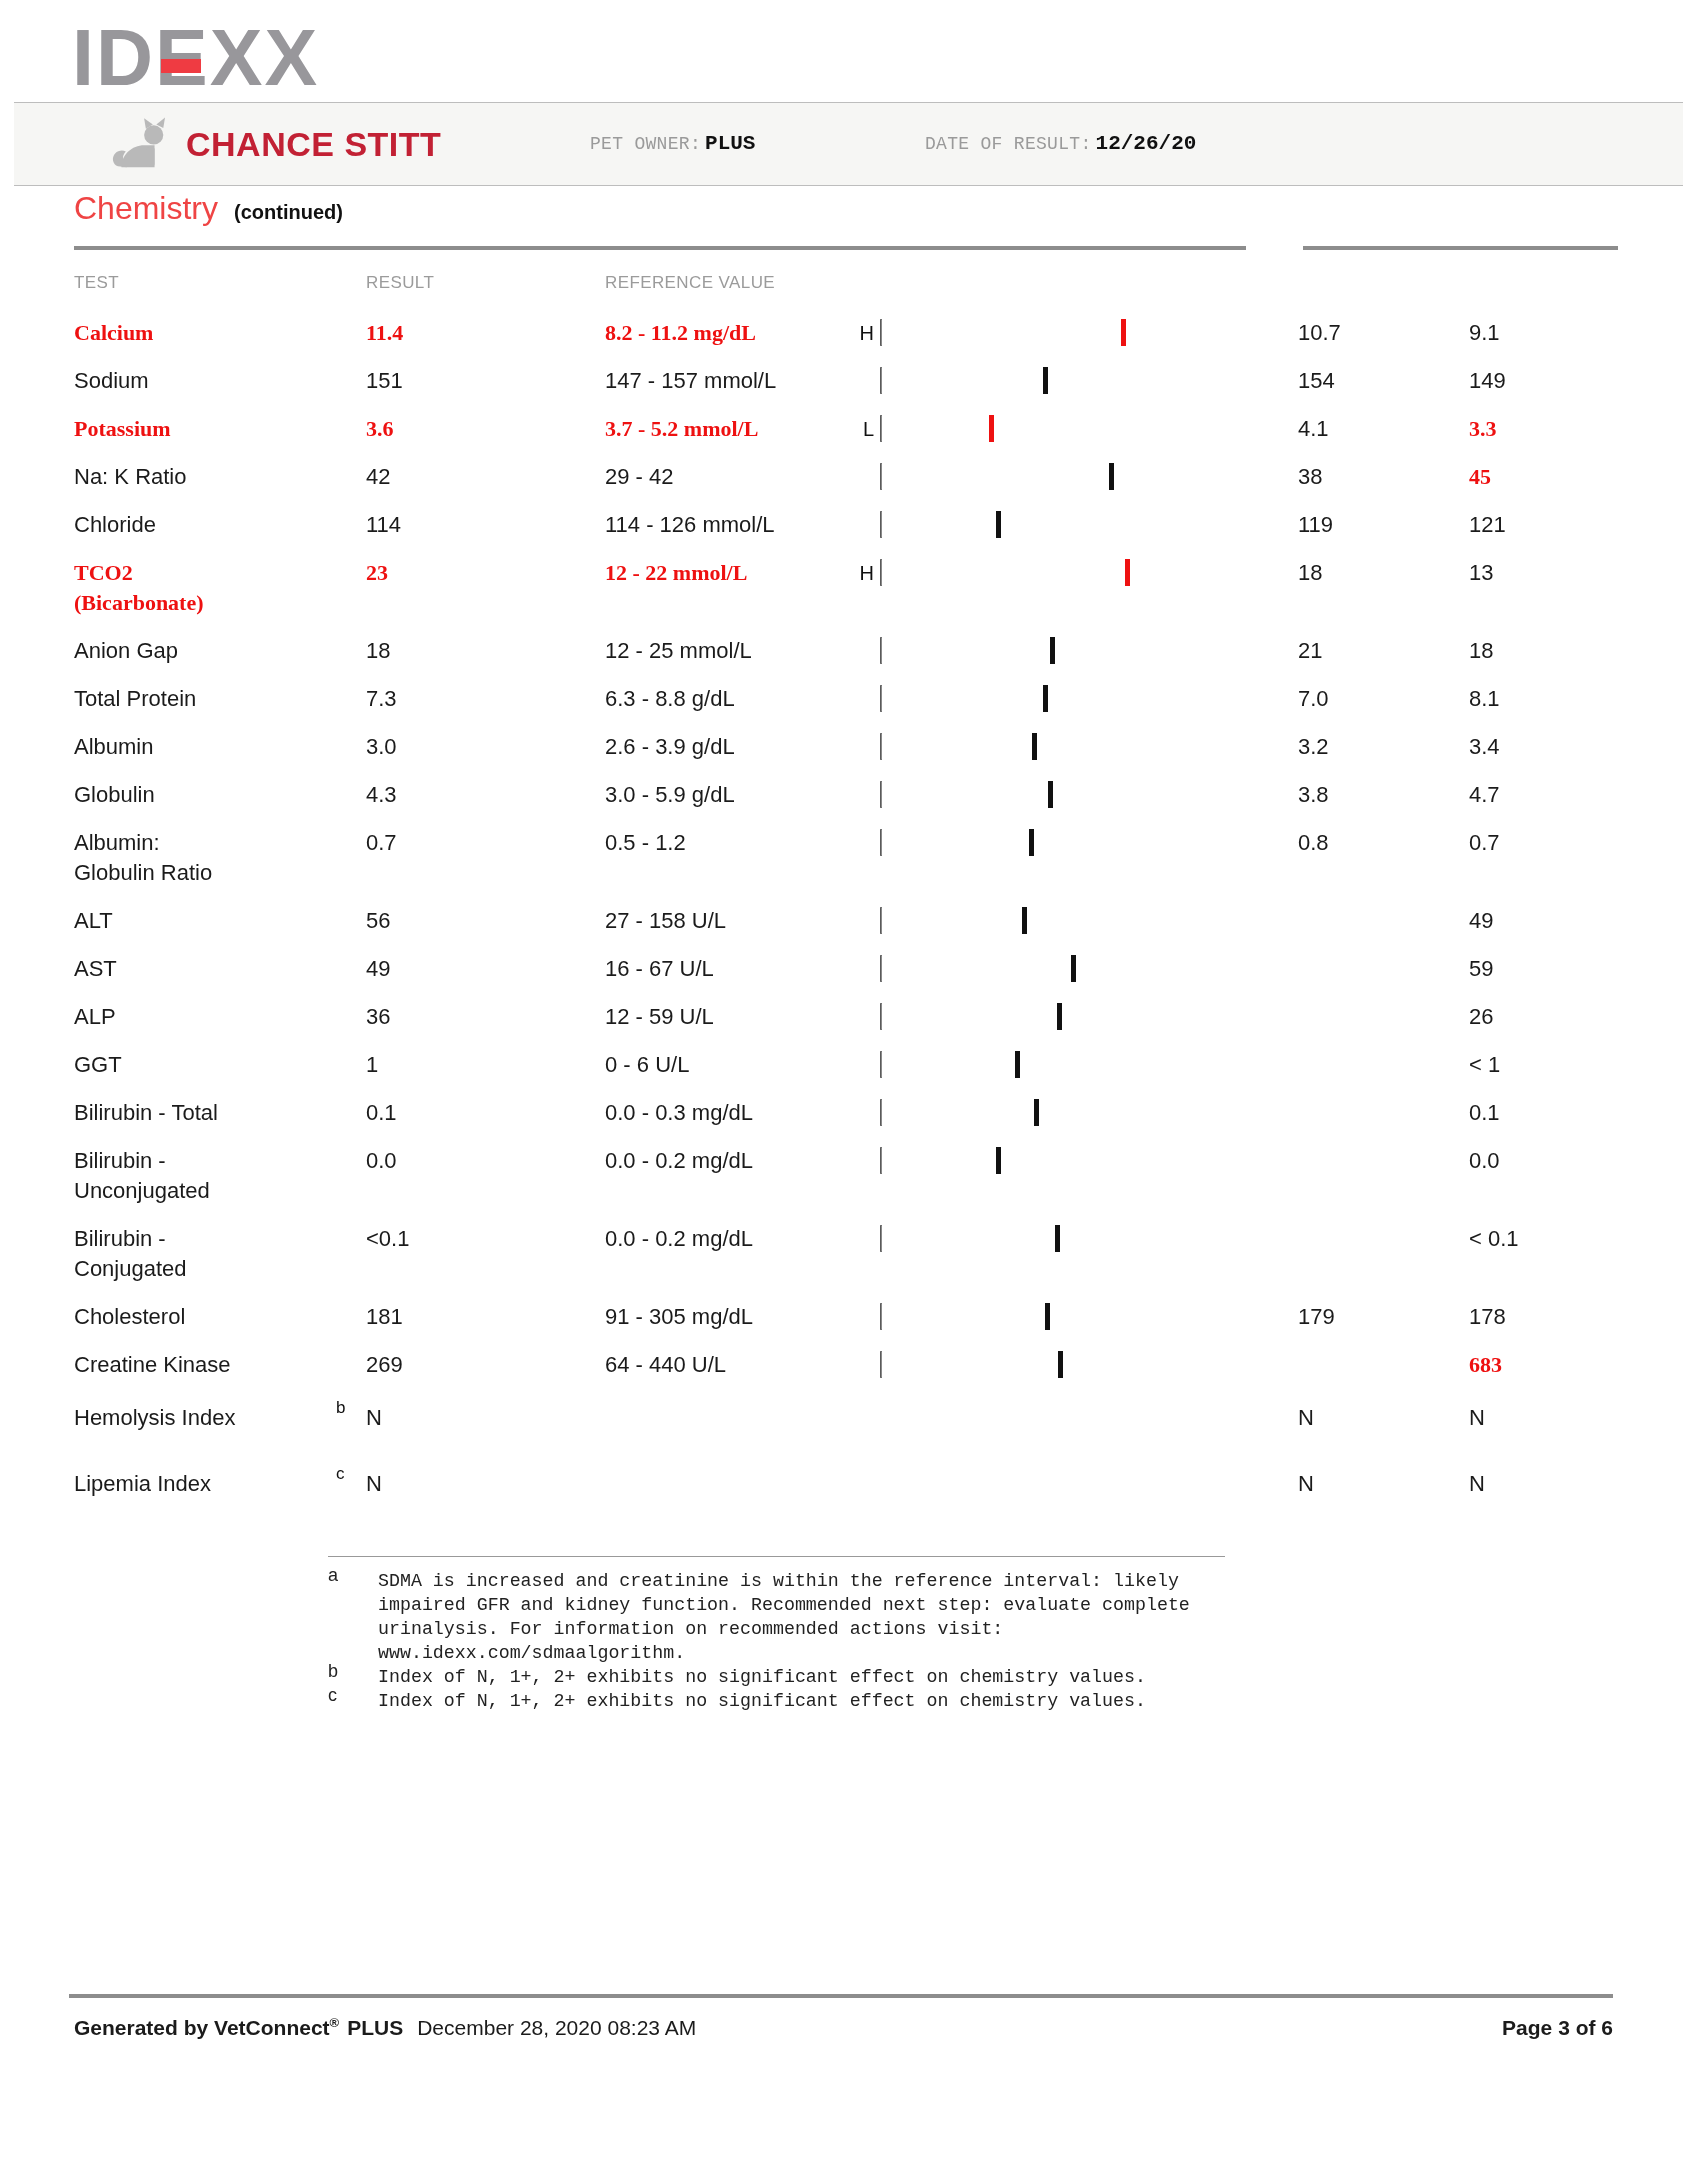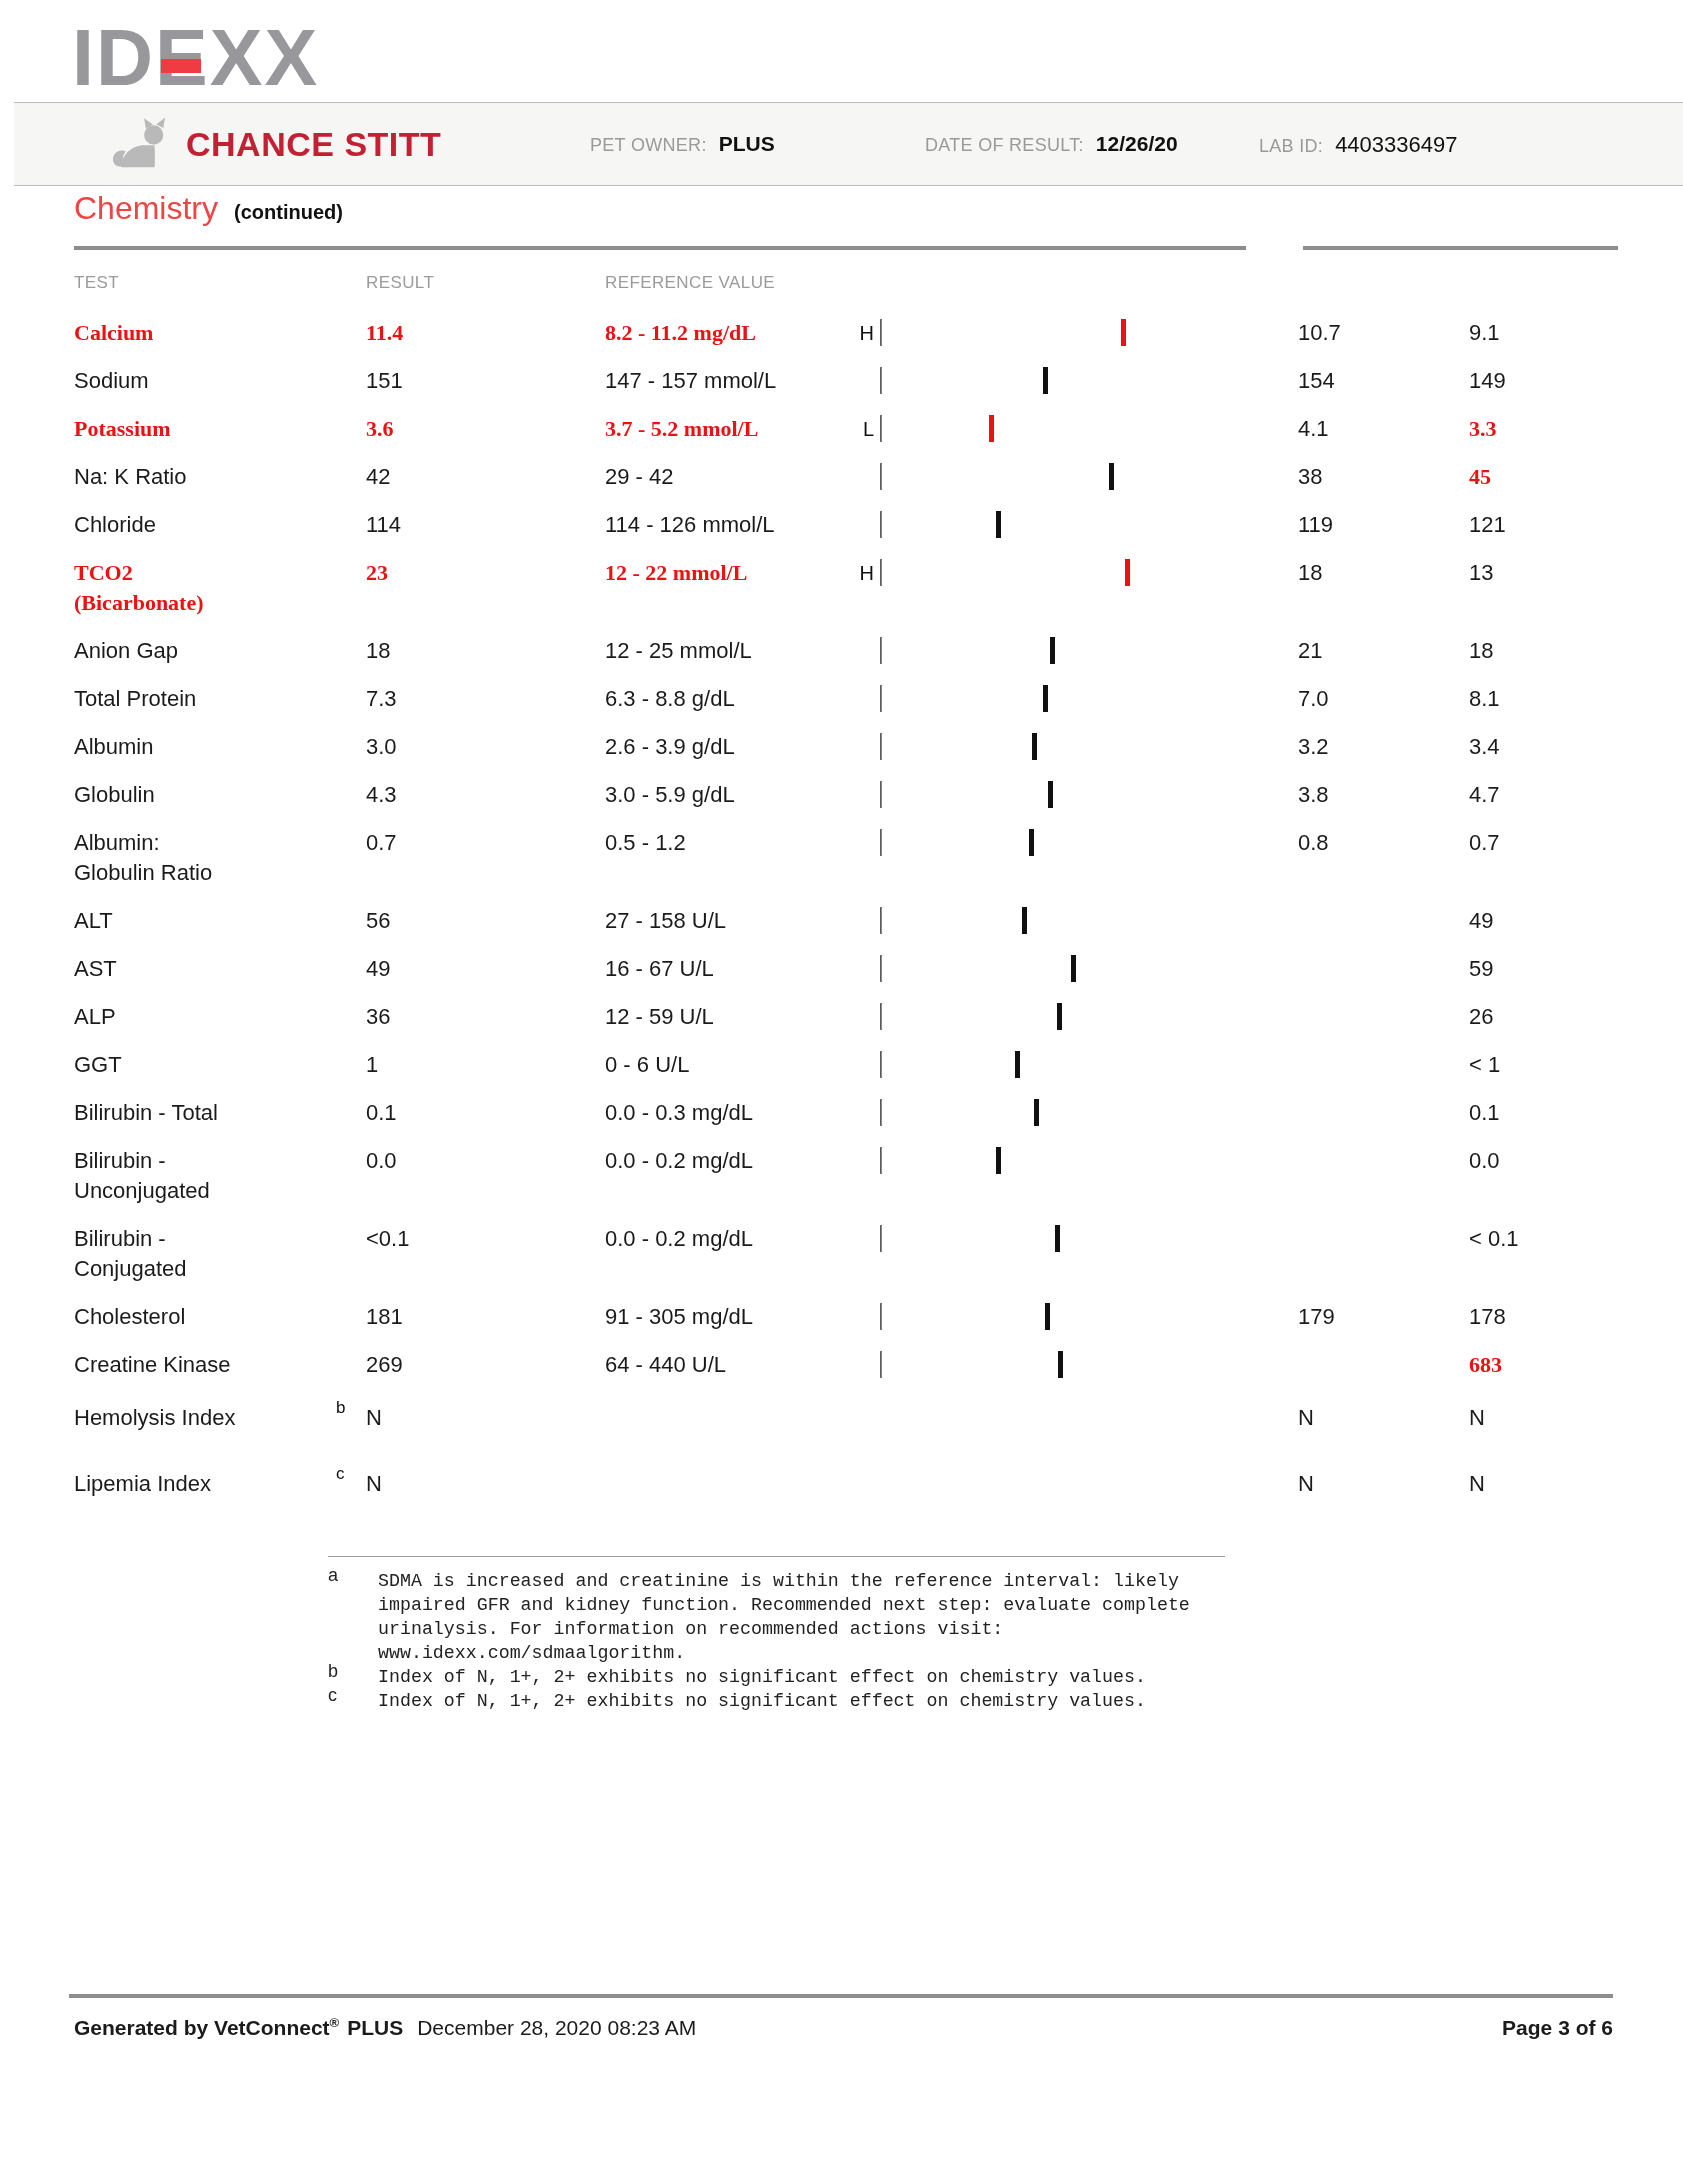--- a/index.html
+++ b/index.html
@@ -10,22 +10,22 @@
   .logo{position:absolute;left:72px;top:18px;width:297px;height:83px;}
   .logo .logo-word{font-weight:900;font-size:79px;line-height:79px;color:#98979b;
         letter-spacing:2px;font-family:"Liberation Sans",sans-serif;}
   .logo .logo-red{position:absolute;left:89px;top:41px;width:40px;height:14px;background:#ef3b42;}
 
   
   .band{position:absolute;left:14px;top:102px;width:1683px;height:82px;background:#f6f6f4;
         border-top:1px solid #bdbdbd;border-bottom:1px solid #bdbdbd;}
   .band-patient{position:absolute;left:97px;top:0;height:82px;display:flex;align-items:center;gap:14px;}
   .patient-name{font-size:34px;font-weight:bold;color:#c22134;letter-spacing:0.5px;}
-  .band-field{position:absolute;top:0;height:82px;display:flex;align-items:baseline;gap:12px;
-        padding-top:29px;box-sizing:border-box;}
+  .band-field{position:absolute;top:0;height:82px;display:flex;align-items:baseline;gap:4px;
+        padding-top:29px;box-sizing:border-box;font-family:Liberation Mono, monospace;}
   .band-label{font-size:18px;color:#9a9a9a;letter-spacing:0.3px;}
   .band-value{font-size:21px;font-weight:bold;color:#111;}
   .band-value.plain{font-weight:normal;font-size:22px;}
   .f-owner{left:576px;} .f-date{left:911px;} .f-lab{left:1245px;}
 
   
   .sect{position:absolute;left:74px;top:190px;display:flex;align-items:baseline;gap:16px;}
   .sect-title{font-size:32px;font-weight:normal;color:#ef4444;text-align:right;}
   .sect-sub{font-size:20px;font-weight:bold;color:#111;}
   .rule{position:absolute;height:4px;background:#8d8d8d;}
@@ -104,24 +104,20 @@
       <span class="patient-name">CHANCE STITT</span>
     </div>
     <div class="band-field f-owner">
       <span class="band-label">PET OWNER:</span>
       <span class="band-value">PLUS</span>
     </div>
     <div class="band-field f-date">
       <span class="band-label">DATE OF RESULT:</span>
       <span class="band-value">12/26/20</span>
     </div>
-    <div class="band-field f-lab">
-      <span class="band-label">LAB ID:</span>
-      <span class="band-value plain">4403336497</span>
-    </div>
   </div>
 
   <div class="sect">
     <span class="sect-title">Chemistry</span>
     <span class="sect-sub">(continued)</span>
   </div>
   <div class="rule rule-left"></div>
   <div class="rule rule-right"></div>
 
   <div class="thead grid">

